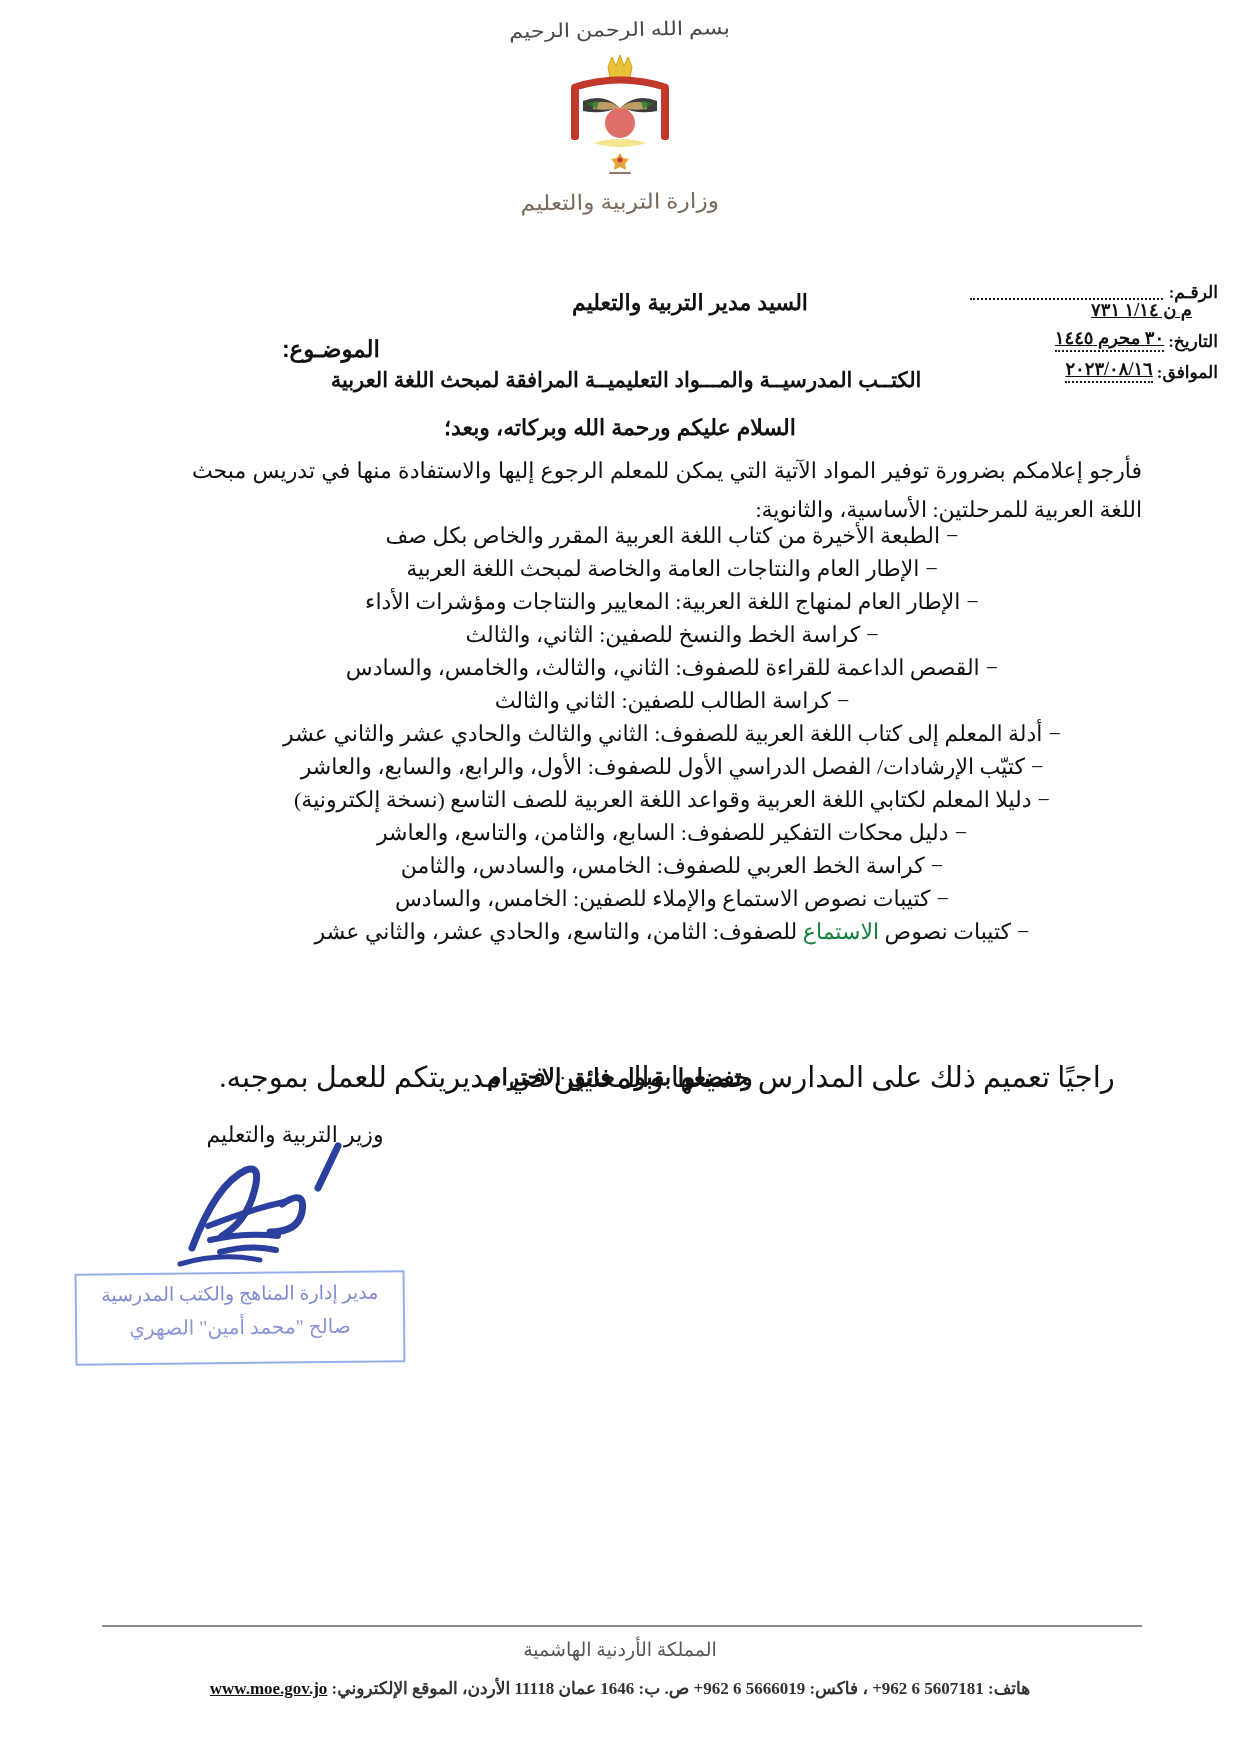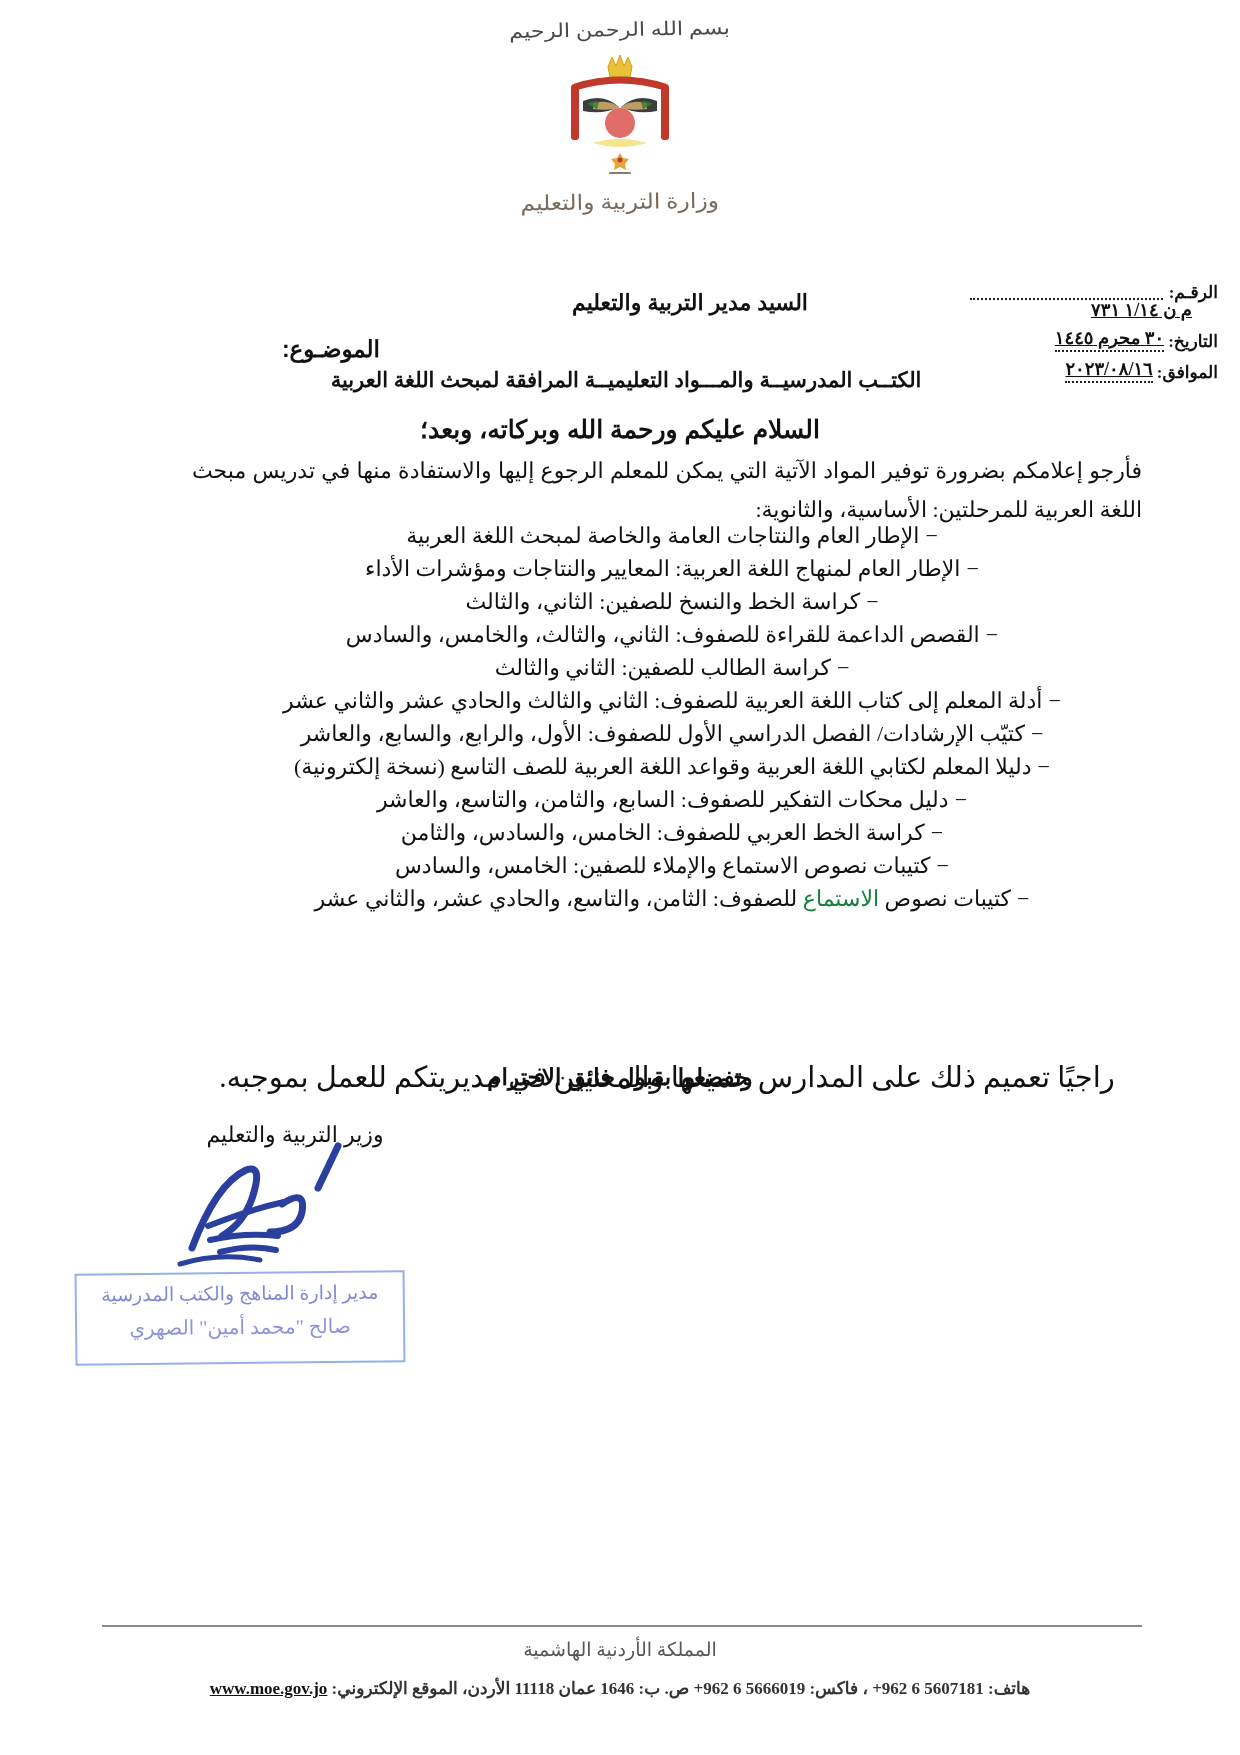--- a/index.html
+++ b/index.html
@@ -125,21 +125,21 @@
   }
 
   
   .greeting {
     position: absolute;
     top: 415px;
     right: 180px;
     width: 880px;
     text-align: center;
     font-family: "Liberation Sans", sans-serif;
-    font-size: 25px;
+    font-size: 22px;
     font-weight: bold;
   }
 
   
   .body-para {
     position: absolute;
     top: 452px;
     right: 98px;
     width: 950px;
     font-size: 22px;
@@ -334,20 +334,21 @@
   <div class="addressee">السيد مدير التربية والتعليم</div>
 
   <div class="subject-label">الموضـوع:</div>
   <div class="subject-text">الكتــب المدرسيــة والمـــواد التعليميــة المرافقة لمبحث اللغة العربية</div>
 
   <div class="greeting">السلام عليكم ورحمة الله وبركاته، وبعد؛</div>
 
   <div class="body-para">فأرجو إعلامكم بضرورة توفير المواد الآتية التي يمكن للمعلم الرجوع إليها والاستفادة منها في تدريس مبحث اللغة العربية للمرحلتين: الأساسية، والثانوية:</div>
 
   <div class="list" id="list-container">
+      <div class="list-item"><span class="dash">−</span><span>الطبعة الأخيرة من كتاب اللغة العربية المقرر والخاص بكل صف</span></div>
       <div class="list-item"><span class="dash">−</span><span>الإطار العام والنتاجات العامة والخاصة لمبحث اللغة العربية</span></div>
       <div class="list-item"><span class="dash">−</span><span>الإطار العام لمنهاج اللغة العربية: المعايير والنتاجات ومؤشرات الأداء</span></div>
       <div class="list-item"><span class="dash">−</span><span>كراسة الخط والنسخ للصفين: الثاني، والثالث</span></div>
       <div class="list-item"><span class="dash">−</span><span>القصص الداعمة للقراءة للصفوف: الثاني، والثالث، والخامس، والسادس</span></div>
       <div class="list-item"><span class="dash">−</span><span>كراسة الطالب للصفين: الثاني والثالث</span></div>
       <div class="list-item"><span class="dash">−</span><span>أدلة المعلم إلى كتاب اللغة العربية للصفوف: الثاني والثالث والحادي عشر والثاني عشر</span></div>
       <div class="list-item"><span class="dash">−</span><span>كتيّب الإرشادات/ الفصل الدراسي الأول للصفوف: الأول، والرابع، والسابع، والعاشر</span></div>
       <div class="list-item"><span class="dash">−</span><span>دليلا المعلم لكتابي اللغة العربية وقواعد اللغة العربية للصف التاسع (نسخة إلكترونية)</span></div>
       <div class="list-item"><span class="dash">−</span><span>دليل محكات التفكير للصفوف: السابع، والثامن، والتاسع، والعاشر</span></div>
       <div class="list-item"><span class="dash">−</span><span>كراسة الخط العربي للصفوف: الخامس، والسادس، والثامن</span></div>

